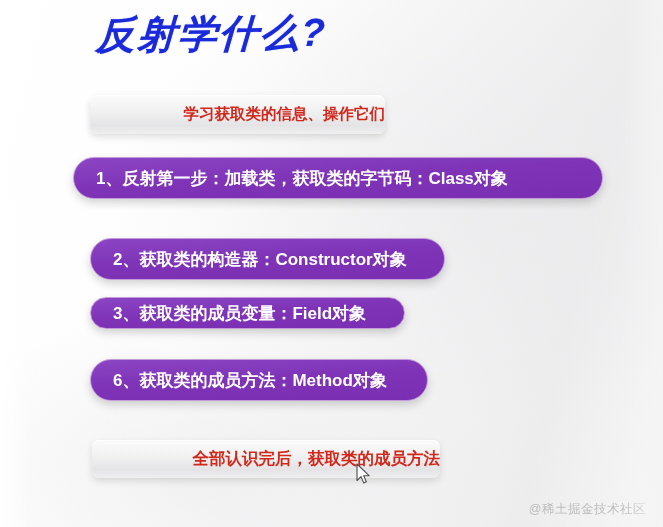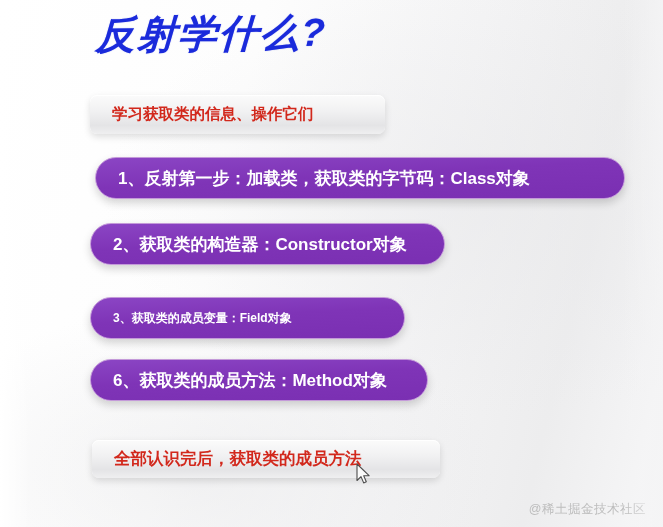--- a/index.html
+++ b/index.html
@@ -68,41 +68,42 @@
     white-space: nowrap;
   }
 
   
   .pill.grey {
     background: linear-gradient(180deg, #fbfbfb 0%, #f1f1f2 42%, #e4e4e6 78%, #efeff0 100%);
     border-radius: 7px;
     box-shadow: 0 3px 7px rgba(0,0,0,0.13), 0 1px 0 rgba(255,255,255,0.95) inset;
     color: #d2281c;
     font-weight: bold;
+    justify-content: flex-end;
   }
 
   
   .pill.purple {
     background: linear-gradient(177deg, #8b45c4 0%, #7f34b7 45%, #7a2fb2 100%);
     border-radius: 22px;
     box-shadow: 0 4px 8px rgba(0,0,0,0.17);
     border: 1px solid #c49ad9;
     color: #ffffff;
     font-weight: bold;
   }
 
   .pill .label {
     display: block;
   }
 
   
   #pill-intro      { left: 90px;  top: 95px;  width: 295px; height: 39px; padding-left: 22px; font-size: 15.5px; }
-  #pill-step-1     { left: 95px;  top: 157px; width: 530px; height: 42px; padding-left: 22px; font-size: 17px; }
-  #pill-step-2     { left: 90px;  top: 223px; width: 355px; height: 42px; padding-left: 22px; font-size: 17px; }
-  #pill-step-3     { left: 90px;  top: 297px; width: 315px; height: 42px; padding-left: 22px; font-size: 12px; }
+  #pill-step-1     { left: 73px;  top: 157px; width: 530px; height: 42px; padding-left: 22px; font-size: 17px; }
+  #pill-step-2     { left: 90px;  top: 238px; width: 355px; height: 42px; padding-left: 22px; font-size: 17px; }
+  #pill-step-3     { left: 90px;  top: 297px; width: 315px; height: 32px; padding-left: 22px; font-size: 17px; }
   #pill-step-4     { left: 90px;  top: 359px; width: 338px; height: 42px; padding-left: 22px; font-size: 17px; }
   #pill-outro      { left: 92px;  top: 440px; width: 348px; height: 38px; padding-left: 22px; font-size: 16.5px; }
 
   
   .cursor {
     position: absolute;
     left: 356px;
     top: 463px;
     width: 16px;
     height: 22px;

